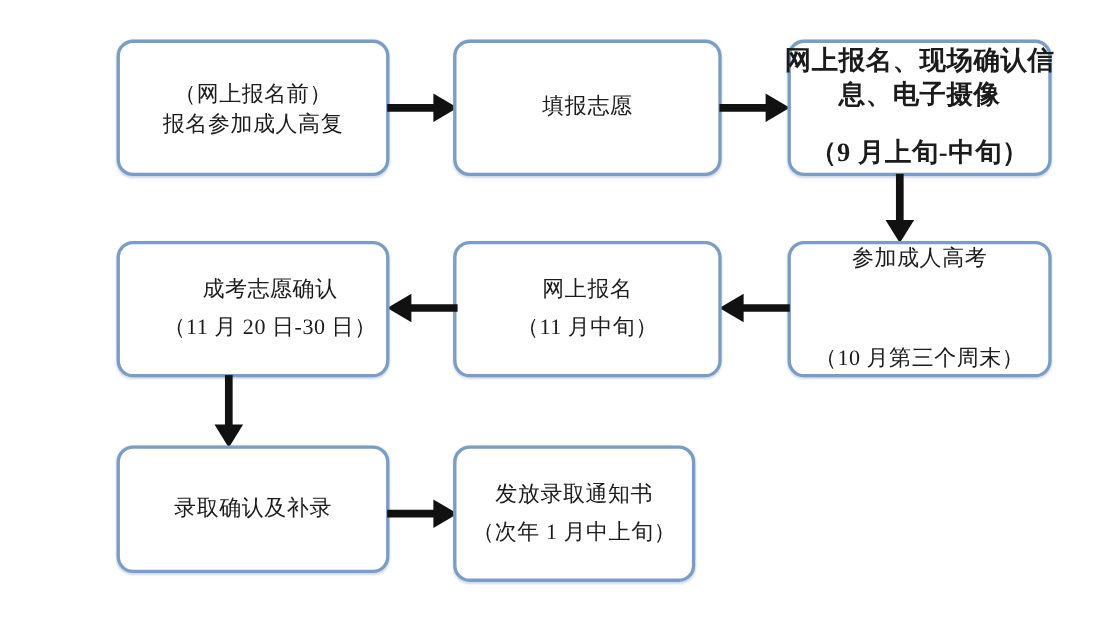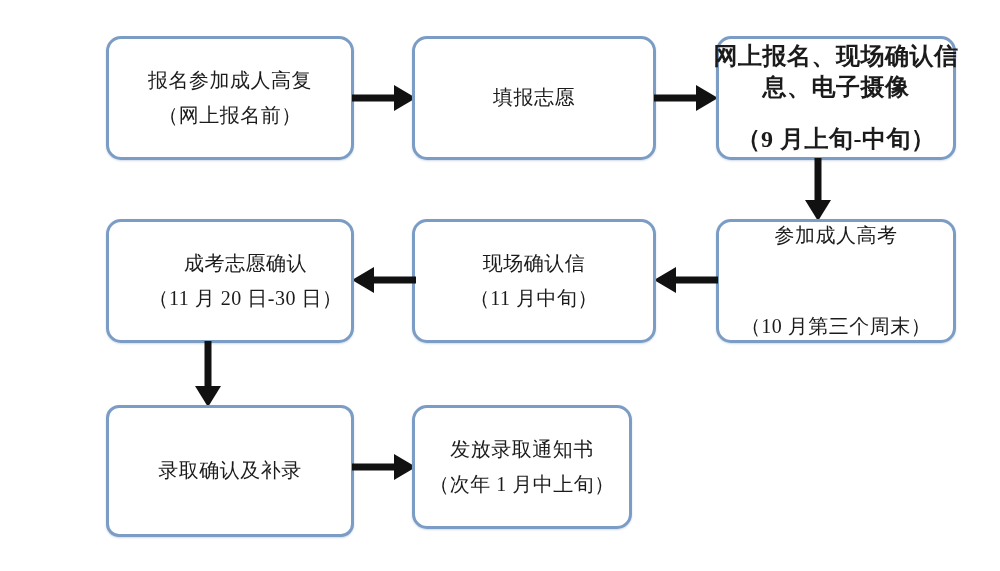--- a/index.html
+++ b/index.html
@@ -62,21 +62,21 @@
     margin-top: 20px;
   }
 
   
   #node-1 { left: 106px; top: 36px;  width: 248px; height: 124px; }
   #node-2 { left: 412px; top: 36px;  width: 244px; height: 124px; }
   #node-3 { left: 716px; top: 36px;  width: 240px; height: 124px; }
   #node-4 { left: 716px; top: 219px; width: 240px; height: 124px; justify-content: space-between; }
   #node-5 { left: 412px; top: 219px; width: 244px; height: 124px; }
   #node-6 { left: 106px; top: 219px; width: 248px; height: 124px; padding-left: 31px; }
-  #node-7 { left: 106px; top: 405px; width: 248px; height: 132px; border-radius: 13px; }
+  #node-7 { left: 106px; top: 405px; width: 248px; height: 116px; }
   #node-8 { left: 412px; top: 405px; width: 220px; height: 124px; }
 
   
   .arrow {
     position: absolute;
     pointer-events: none;
   }
   .arrow svg { display: block; overflow: visible; }
 
   #arrow-1-2 { left: 352px; top: 80px;  width: 64px; height: 36px; }
@@ -86,22 +86,22 @@
   #arrow-5-6 { left: 352px; top: 262px; width: 64px; height: 36px; }
   #arrow-6-7 { left: 190px; top: 341px; width: 36px; height: 66px; }
   #arrow-7-8 { left: 352px; top: 449px; width: 64px; height: 36px; }
 </style>
 </head>
 <body>
 
 <div id="flowchart">
 
   <div class="node" id="node-1">
+    <span class="line sub">（网上报名前）</span>
     <span class="line title">报名参加成人高复</span>
-    <span class="line sub">（网上报名前）</span>
   </div>
 
   <div class="arrow" id="arrow-1-2">
     <svg width="64" height="36" viewBox="0 0 64 36">
       <line x1="0" y1="18" x2="44" y2="18" stroke="#111111" stroke-width="7"></line>
       <polygon points="42,5 64,18 42,31" fill="#111111"></polygon>
     </svg>
   </div>
 
   <div class="node" id="node-2">
@@ -134,21 +134,21 @@
   </div>
 
   <div class="arrow" id="arrow-4-5">
     <svg width="64" height="36" viewBox="0 0 64 36">
       <line x1="64" y1="18" x2="20" y2="18" stroke="#111111" stroke-width="7"></line>
       <polygon points="22,5 0,18 22,31" fill="#111111"></polygon>
     </svg>
   </div>
 
   <div class="node" id="node-5">
-    <span class="line title">现场确认信</span>
+    <span class="line title">网上报名</span>
     <span class="line sub">（11 月中旬）</span>
   </div>
 
   <div class="arrow" id="arrow-5-6">
     <svg width="64" height="36" viewBox="0 0 64 36">
       <line x1="64" y1="18" x2="20" y2="18" stroke="#111111" stroke-width="7"></line>
       <polygon points="22,5 0,18 22,31" fill="#111111"></polygon>
     </svg>
   </div>
 

